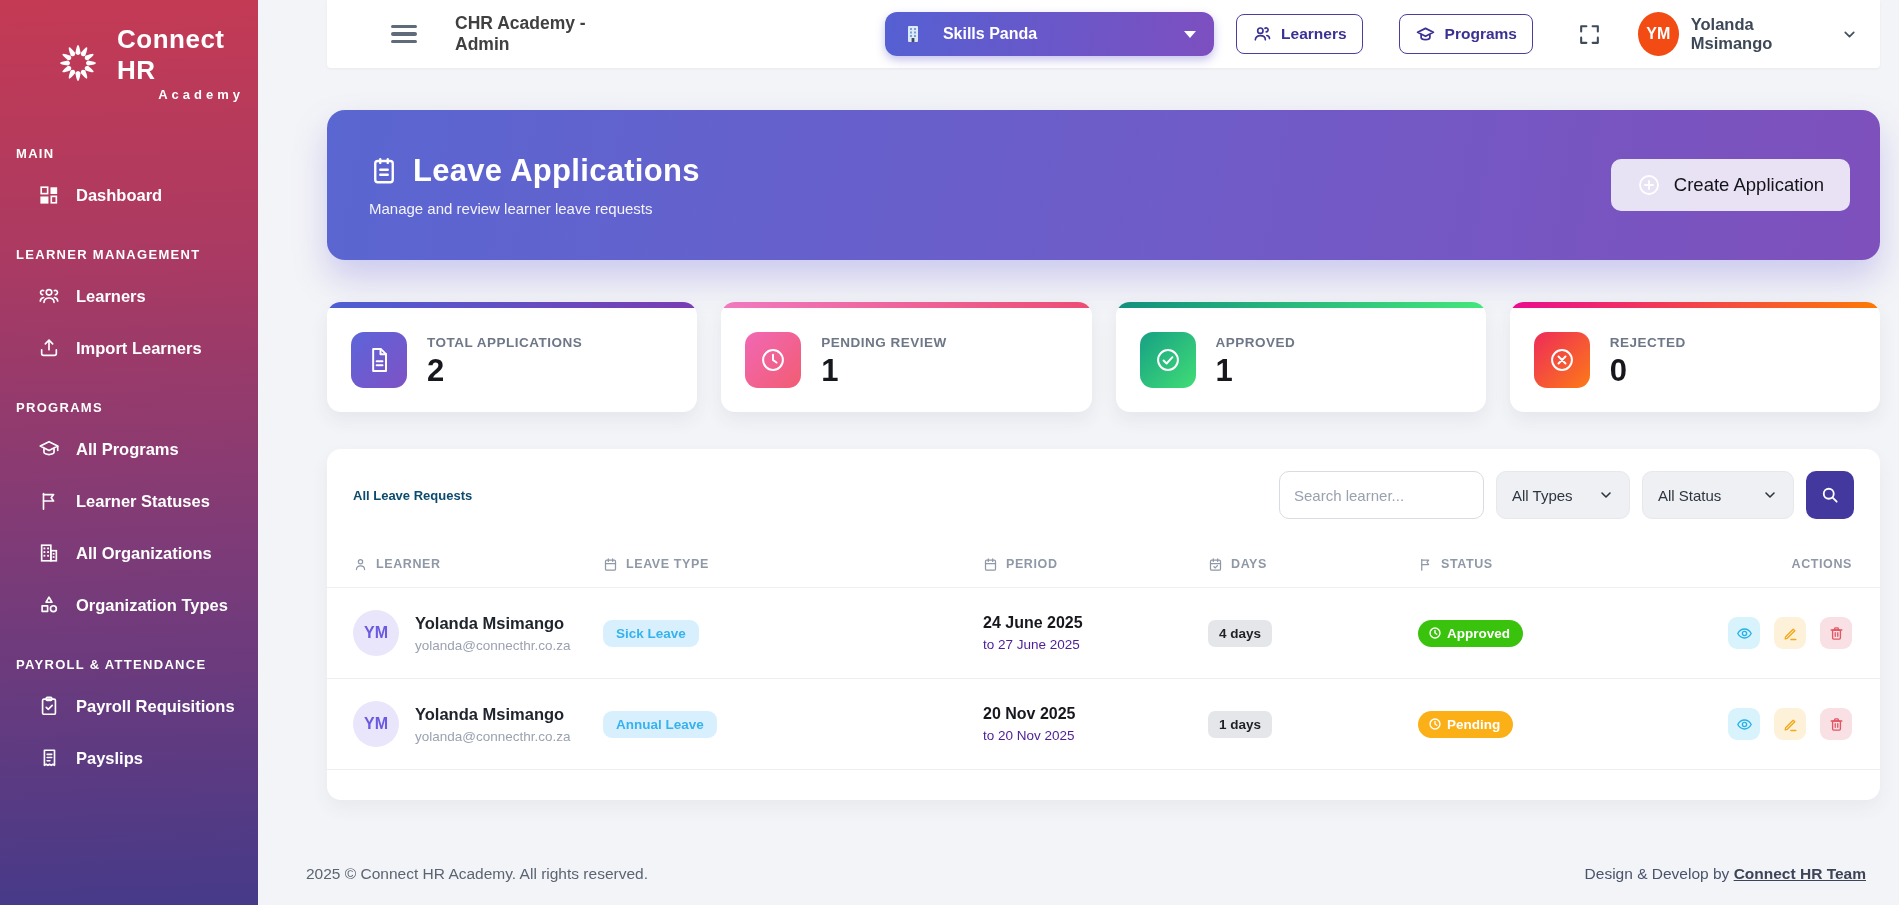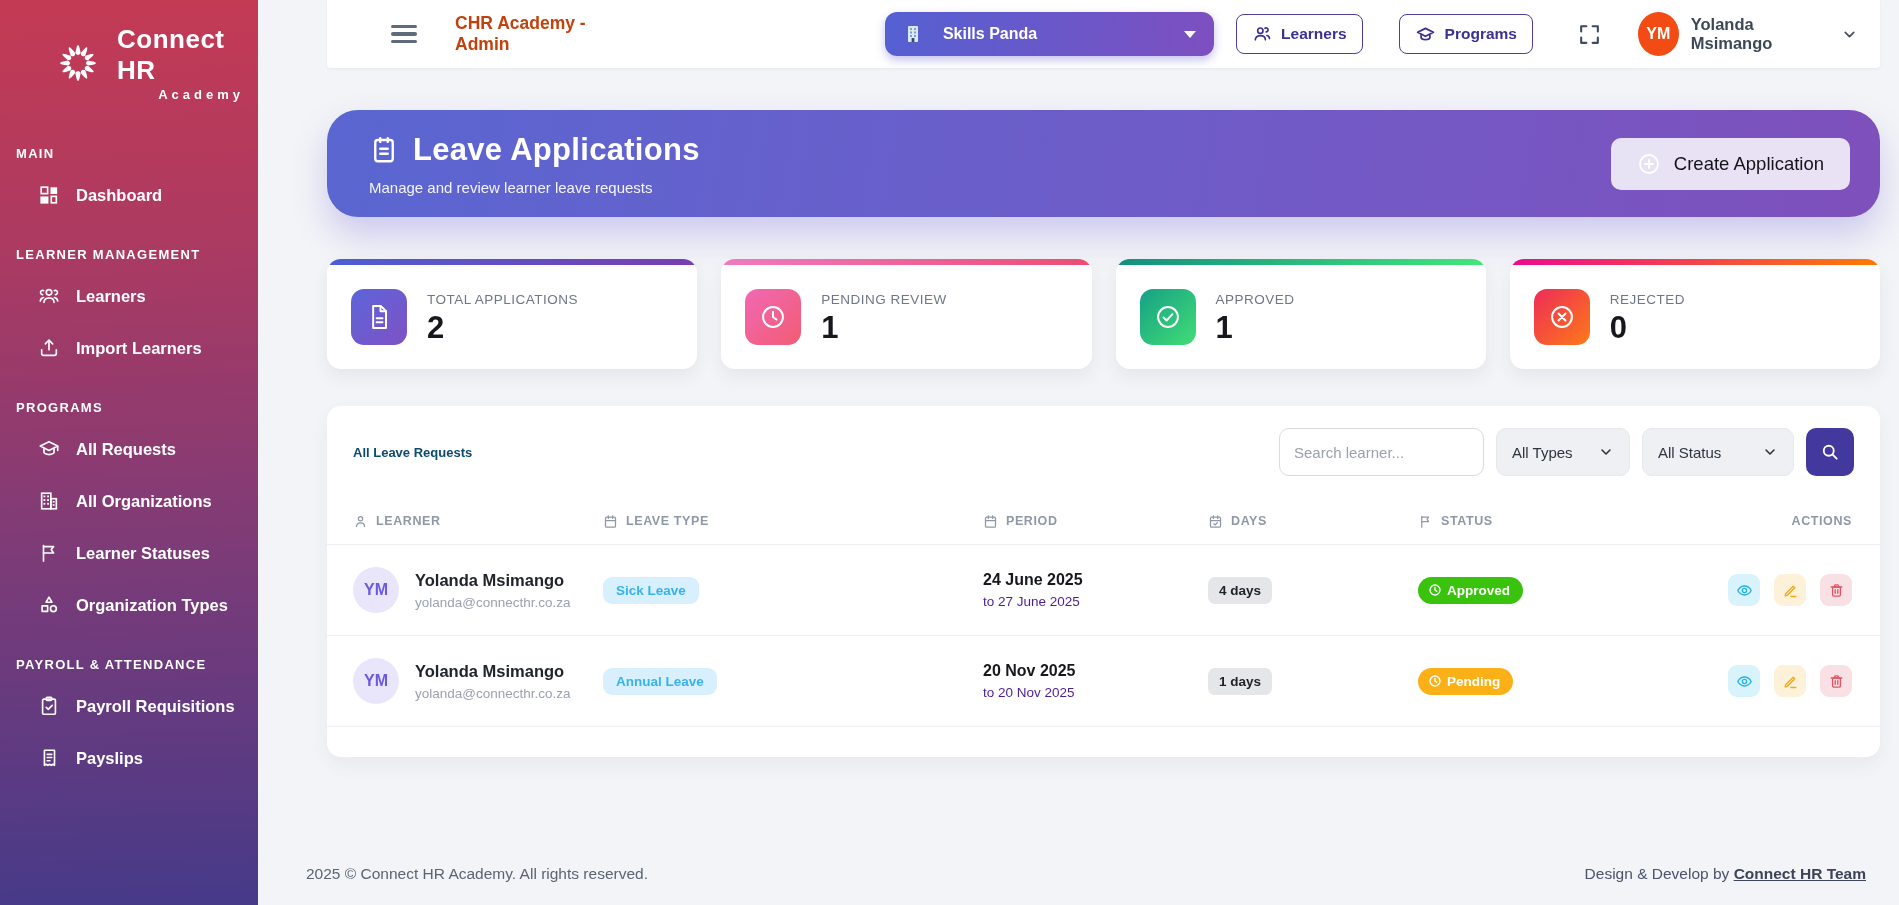--- a/index.html
+++ b/index.html
@@ -21,41 +21,41 @@
 
   
   .main { flex:1; display:flex; flex-direction:column; height:905px; }
   .content { padding:0 26px 0 69px; }
 
   
   .topbar { height:68px; background:#fff; display:flex; align-items:center;
     box-shadow:0 1px 3px rgba(40,40,70,.05); padding:0 22px 0 58px; border-radius:0 0 4px 4px; }
   .hamburger { display:flex; flex-direction:column; gap:4px; cursor:pointer; padding:6px; }
   .hamburger i { display:block; width:26px; height:3.2px; background:#5f6b79; border-radius:2px; }
-  .app-title { margin-left:32px; font-size:17.5px; font-weight:800; color:#c2410c; }
+  .app-title { margin-left:32px; font-size:17.5px; font-weight:800; color:#404040; }
   .org-pill { margin-left:252px; width:348px; height:44px; border-radius:12px; cursor:pointer;
     background:linear-gradient(95deg,#5560d2 0%,#7d4fc0 100%);
     display:flex; align-items:center; padding:0 18px; color:#fff;
     box-shadow:0 4px 10px rgba(90,80,200,.35);gap:6px; }
   .org-pill .org-label { margin-left:14px; font-size:16px; font-weight:700; }
   .org-caret { margin-left:auto; width:0; height:0; border-left:6px solid transparent;
     border-right:6px solid transparent; border-top:7px solid #fff; }
   .hbtn { height:40px; border:1.5px solid #4a3f9f; border-radius:8px; background:#fff;
     display:flex; align-items:center; gap:9px; padding:0 15px; cursor:pointer;
     color:#3a3192; font-size:15.5px; font-weight:600; }
   .hbtn-learners { margin-left:22px; }
   .hbtn-programs { margin-left:36px; }
   .fs-btn { margin-left:44px; cursor:pointer; }
   .user-chip { margin-left:36px; display:flex; align-items:center; gap:12px; cursor:pointer; }
   .avatar-orange { width:44px; height:44px; border-radius:50%; background:#f24b14; color:#fff;
     display:flex; align-items:center; justify-content:center; font-size:16px; font-weight:800; }
   .user-name { font-size:16.5px; font-weight:700; color:#3d4857; }
 
   
-  .banner { margin-top:42px; height:107px; border-radius:31px; position:relative;
+  .banner { margin-top:42px; height:150px; border-radius:18px; position:relative;
     background:linear-gradient(100deg,#5a66d1 0%,#6f5cc8 55%,#7e50bc 100%);
     display:flex; flex-direction:column; justify-content:center; padding-left:42px; color:#fff;
     box-shadow:0 18px 34px rgba(104,94,214,.28); }
   .banner-title-row { display:flex; align-items:center; gap:14px; }
   .banner-title { font-size:31px; font-weight:800; letter-spacing:.3px; }
   .banner-sub { margin-top:11px; font-size:15px; font-weight:500; color:rgba(255,255,255,.93); }
   .create-btn { position:absolute; right:30px; top:50%; transform:translateY(-50%);
     display:flex; align-items:center; gap:13px; background:rgba(255,255,255,.83);
     border:none; border-radius:10px; padding:14px 26px; cursor:pointer;
     font-family:inherit; font-size:18.5px; color:#141418; }
@@ -69,21 +69,21 @@
   .bar-pending  { background:linear-gradient(90deg,#f27bc0,#ee4d72); }
   .bar-approved { background:linear-gradient(90deg,#11917c,#43e97b); }
   .bar-rejected { background:linear-gradient(90deg,#ec0c8f,#ff7b02); }
   .stat-body { display:flex; align-items:center; gap:20px; padding:24px; }
   .stat-icon { width:56px; height:56px; border-radius:13px; flex:0 0 56px;
     display:flex; align-items:center; justify-content:center; }
   .ic-total    { background:linear-gradient(135deg,#5d64da,#7e52c4); }
   .ic-pending  { background:linear-gradient(135deg,#f168b5,#f25c72); }
   .ic-approved { background:linear-gradient(135deg,#16a085,#41dd75); }
   .ic-rejected { background:linear-gradient(135deg,#ee2b59,#fd7a17); }
-  .stat-label { font-size:13.5px; font-weight:400; color:#6e7787; letter-spacing:.5px; }
+  .stat-label { font-size:13.5px; font-weight:700; color:#6e7787; letter-spacing:.5px; }
   .stat-value { font-size:31px; font-weight:800; color:#17181d; margin-top:5px; line-height:1; }
 
   
   .table-card { margin-top:37px; background:#fff; border-radius:14px;
     box-shadow:0 8px 18px rgba(60,60,100,.06); padding-bottom:30px; }
   .toolbar { display:flex; align-items:center; padding:22px 26px; }
   .toolbar-title { font-size:13px; font-weight:700; color:#0c4a6e; }
   .controls { margin-left:auto; display:flex; align-items:center; gap:12px; }
   .search-input { width:205px; height:48px; border:1.5px solid #d8dbe0; border-radius:10px;
     padding:0 14px; font-family:inherit; font-size:15px; color:#333; outline:none; }
@@ -222,21 +222,30 @@
 
   <div class="section-label">PROGRAMS</div>
   <div class="nav-item">
     <span class="nicon">
       <svg viewBox="0 0 24 24" width="22" height="22" fill="none" stroke="#fff" stroke-width="1.8" stroke-linejoin="round">
         <path d="M12 4 2.5 8.8 12 13.6l9.5-4.8L12 4Z"></path>
           <path d="M6.5 11.2v4.3c0 1.3 2.5 2.6 5.5 2.6s5.5-1.3 5.5-2.6v-4.3"></path>
           <path d="M21.5 9v4.5" stroke-linecap="round"></path>
       </svg>
     </span>
-    <span>All Requests</span>
+    <span>All Programs</span>
+  </div>
+  <div class="nav-item">
+    <span class="nicon">
+      <svg viewBox="0 0 24 24" width="22" height="22" fill="none" stroke="#fff" stroke-width="1.8" stroke-linecap="round" stroke-linejoin="round">
+        <path d="M6 21V4"></path>
+          <path d="M6 5h11l-2.6 3.5L17 12H6"></path>
+      </svg>
+    </span>
+    <span>Learner Statuses</span>
   </div>
   <div class="nav-item">
     <span class="nicon">
       <svg viewBox="0 0 24 24" width="22" height="22" fill="none" stroke="#fff" stroke-width="1.8">
         <rect x="4" y="3.5" width="10" height="17"></rect>
           <rect x="14" y="9.5" width="6" height="11"></rect>
         <g fill="#fff" stroke="none">
           <rect x="6" y="6" width="2" height="2"></rect>
             <rect x="10" y="6" width="2" height="2"></rect>
           <rect x="6" y="10" width="2" height="2"></rect>
@@ -245,29 +254,20 @@
             <rect x="10" y="14" width="2" height="2"></rect>
           <rect x="16" y="12" width="2" height="1.8"></rect>
             <rect x="16" y="15.5" width="2" height="1.8"></rect>
         </g>
       </svg>
     </span>
     <span>All Organizations</span>
   </div>
   <div class="nav-item">
     <span class="nicon">
-      <svg viewBox="0 0 24 24" width="22" height="22" fill="none" stroke="#fff" stroke-width="1.8" stroke-linecap="round" stroke-linejoin="round">
-        <path d="M6 21V4"></path>
-          <path d="M6 5h11l-2.6 3.5L17 12H6"></path>
-      </svg>
-    </span>
-    <span>Learner Statuses</span>
-  </div>
-  <div class="nav-item">
-    <span class="nicon">
       <svg viewBox="0 0 24 24" width="22" height="22" fill="none" stroke="#fff" stroke-width="1.8" stroke-linejoin="round">
         <path d="M12 3.5 15.2 9H8.8L12 3.5Z"></path>
           <rect x="4.5" y="13" width="6" height="6"></rect>
           <circle cx="16.8" cy="16" r="3.2"></circle>
       </svg>
     </span>
     <span>Organization Types</span>
   </div>
 
   <div class="section-label">PAYROLL &amp; ATTENDANCE</div>

